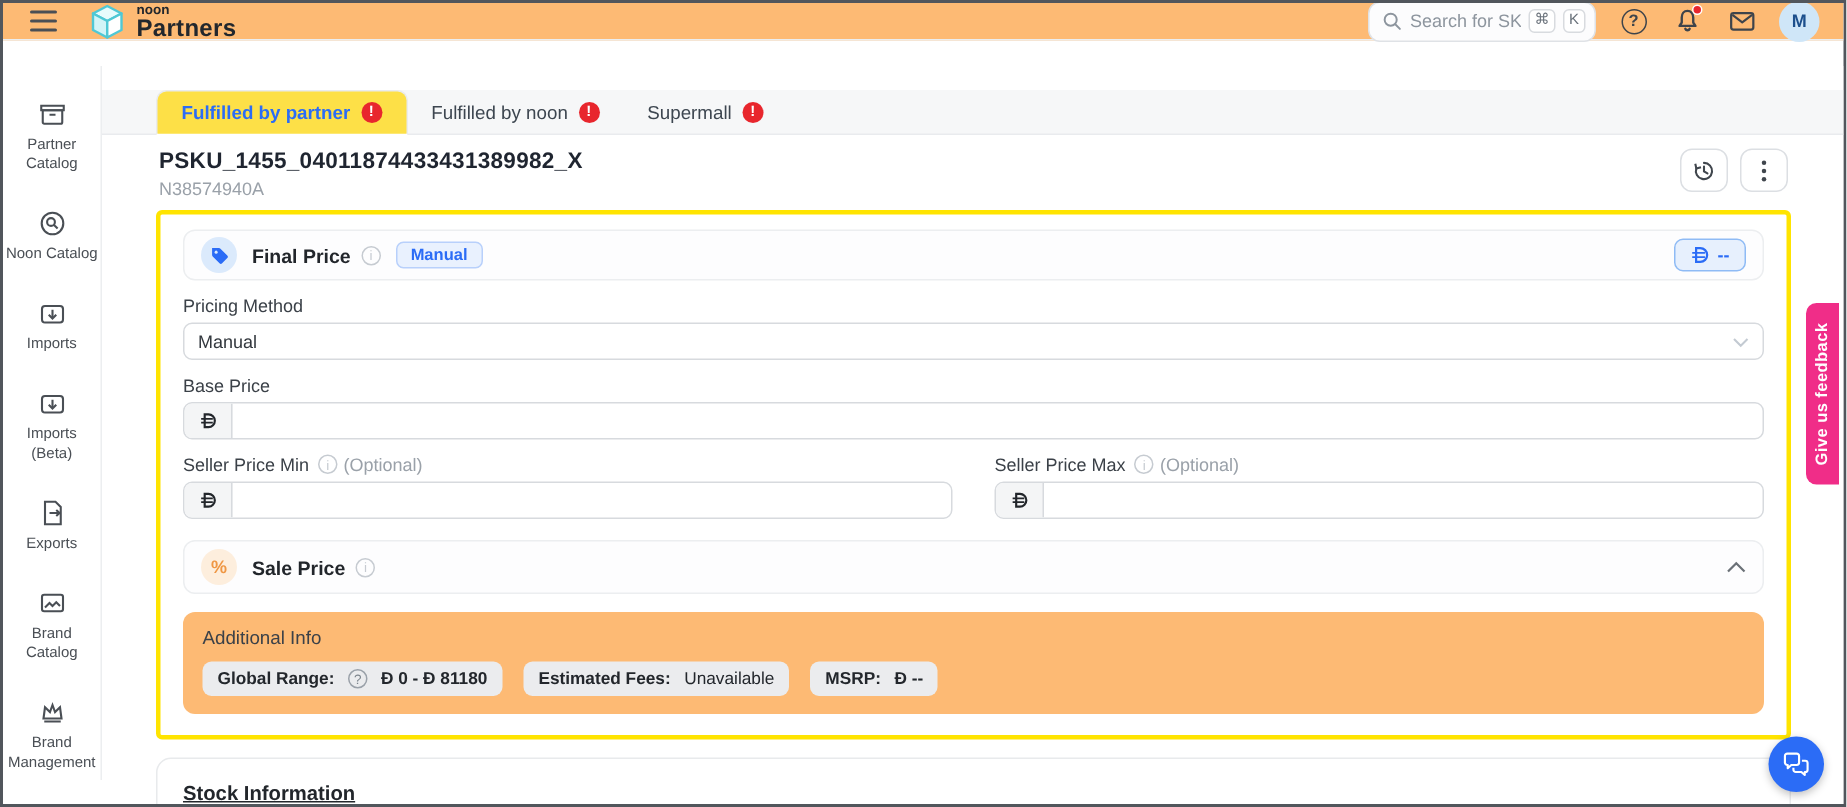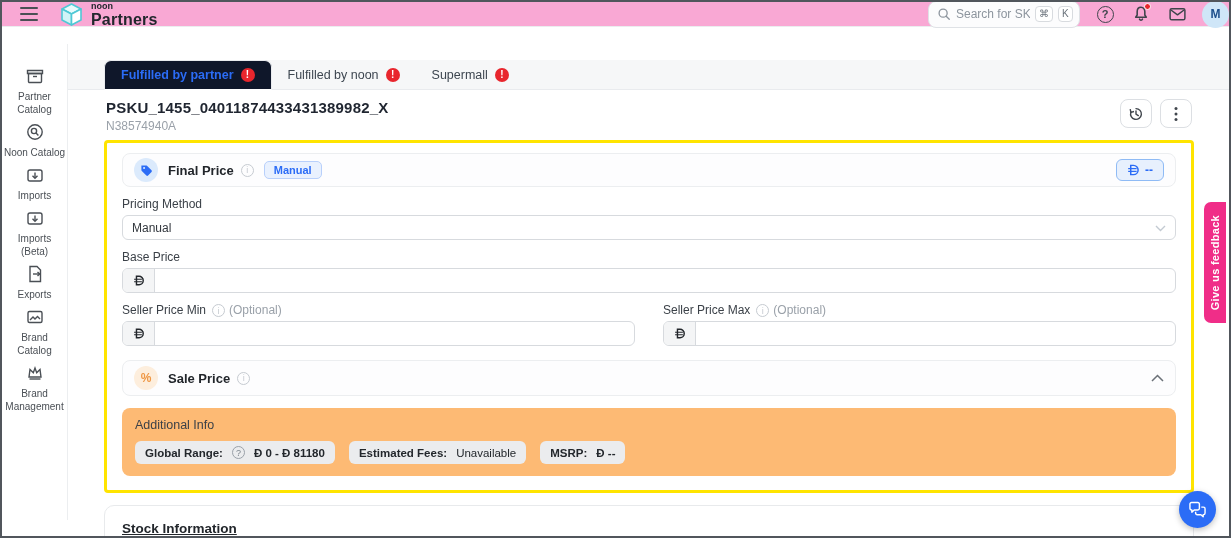--- a/index.html
+++ b/index.html
@@ -1,22 +1,22 @@
 <!DOCTYPE html>
 <html><head>
 <meta charset="utf-8">
 <style>
   * { margin:0; padding:0; box-sizing:border-box; }
   body { font-family:"Liberation Sans", sans-serif; background:#fff; }
   .screen { width:1231px; height:538px; border:2px solid #51565c; position:relative;
             overflow:hidden; background:#fff; font-size:12px; color:#23272c; }
 
   
-  .topbar { height:25px; display:flex; align-items:center; padding:0 0 0 18px;
-            border-bottom:1px solid #ebedef; background:#f9a8d4; }
+  .topbar { height:25px; display:flex; align-items:center; padding:0 16px 0 18px;
+            border-bottom:1px solid #ebedef; background:#fdba74; }
   .hamburger { width:18px; display:flex; flex-direction:column; gap:4px; cursor:pointer; margin-right:20px; }
   .hamburger span { height:2px; background:#4a4f55; border-radius:1px; }
   .logo { display:flex; align-items:flex-end; gap:6px; cursor:pointer; }
   .logo-text { line-height:1; }
   .logo-text .ltop { display:block; font-size:9px; font-weight:bold; color:#22272d; margin-bottom:1px; }
   .logo-text .lbot { display:block; font-size:16px; font-weight:bold; color:#22272d; letter-spacing:.2px; }
   .topbar-right { margin-left:auto; display:flex; align-items:center; gap:14px; }
   .search { display:flex; align-items:center; gap:5px; width:152px; height:27px;
             border:1px solid #dfe2e6; border-radius:8px; background:#fcfcfd; padding:0 6px 0 8px; }
   .search input { border:none; outline:none; background:transparent; width:74px;
@@ -29,33 +29,33 @@
   .help-circle { width:17px; height:17px; border:1.5px solid #3e444b; border-radius:50%;
                  font-size:11px; font-weight:bold; display:flex; align-items:center; justify-content:center; }
   .bell-dot { position:absolute; top:0; right:1px; width:7px; height:7px; background:#e8262d;
               border-radius:50%; border:1.5px solid #fff; }
   .avatar { width:27px; height:27px; border-radius:50%; background:#cfe6f8; color:#1c4f8c;
             font-weight:bold; font-size:12px; display:flex; align-items:center; justify-content:center; cursor:pointer; }
 
   
   .sidebar { position:absolute; left:0; top:42px; bottom:16px; width:66px; background:#fff;
              border-right:1px solid #eceef0; display:flex; flex-direction:column;
-             align-items:center; padding-top:22px; gap:6px; }
+             align-items:center; padding-top:22px; gap:23px; }
   .side-item { display:flex; flex-direction:column; align-items:center; gap:4px; cursor:pointer; width:62px; }
   .side-item svg { stroke:#4a4f55; }
   .side-label { font-size:10px; color:#4a4f55; text-align:center; line-height:1.3; }
 
   
   .main { position:absolute; left:66px; top:42px; right:0; bottom:0; padding:0 35px 0 36px;
           overflow:hidden; background:#fff; }
   .tabbar { margin:16px -35px 0 -36px; padding:0 35px 0 36px; background:#f6f7f8;
             border-bottom:1px solid #e9ebee; display:flex; height:30px; }
   .tab { display:flex; align-items:center; gap:7px; padding:0 16px; font-size:12.5px;
          color:#3d4650; cursor:pointer; }
-  .tab.active { background:#0f172a; border:1px solid #e9ebee; border-bottom:1px solid #fff;
+  .tab.active { background:#fde047; border:1px solid #e9ebee; border-bottom:1px solid #fff;
                 margin-bottom:-1px; border-radius:7px 7px 0 0; color:#2b6cf6; font-weight:bold; }
   .badge { width:14px; height:14px; background:#e8262d; color:#fff; border-radius:50%;
            font-size:10px; font-weight:bold; display:flex; align-items:center; justify-content:center; line-height:1; }
 
   .page-head { display:flex; justify-content:space-between; align-items:flex-start; padding:9px 2px 7px; }
   .page-title { font-size:15px; font-weight:bold; color:#1f2530; letter-spacing:.2px; }
   .page-sub { font-size:12px; color:#9aa1a9; margin-top:3px; }
   .head-actions { display:flex; gap:8px; align-items:center; }
   .btn-primary { background:#2b6cf6; color:#fff; border:none; border-radius:8px; font-weight:bold;
                  font-size:12.5px; padding:7px 14px; cursor:pointer; font-family:inherit; }
@@ -72,21 +72,21 @@
   .bubble-orange { background:#fdeedd; color:#ef9744; font-weight:bold; font-size:12px; }
   .sec-title { font-size:13px; font-weight:bold; color:#22262b; margin-left:10px; }
   .info-i { width:13px; height:13px; border:1.2px solid #c6cbd1; border-radius:50%; color:#c6cbd1;
             font-size:9px; display:inline-flex; align-items:center; justify-content:center;
             font-style:normal; margin-left:7px; flex:none; }
   .chip-manual { margin-left:10px; font-size:11px; font-weight:bold; color:#2b6cf6; background:#e9f1fe;
                  border:1px solid #b8d0fb; border-radius:5px; padding:2px 9px; cursor:default; }
   .currency-btn { margin-left:auto; display:flex; align-items:center; gap:5px; color:#2b6cf6;
                   background:#e7f0fd; border:1px solid #8fbbf5; border-radius:6px; padding:3px 10px;
                   font-weight:bold; font-size:12px; cursor:pointer; }
-  .field-label { display:flex; align-items:flex-end; gap:4px; font-size:12px; color:#3b4148;
+  .field-label { display:flex; align-items:flex-start; gap:4px; font-size:12px; color:#3b4148;
                  margin:10px 0 4px; line-height:14px; }
   .opt { color:#9aa1a9; }
   .select { height:25px; border:1px solid #d7dade; border-radius:6px; background:#fff;
             display:flex; align-items:center; padding:0 9px; color:#33383e; cursor:pointer; }
   .select .chev { margin-left:auto; color:#c3cad2; }
   .input-group { height:25px; border:1px solid #d7dade; border-radius:6px; background:#fff;
                  display:flex; align-items:stretch; overflow:hidden; }
   .prefix { width:32px; background:#f4f5f6; border-right:1px solid #d7dade; display:flex;
             align-items:center; justify-content:center; color:#22262b; flex:none; }
   .input-group input { border:none; outline:none; flex:1; padding:0 8px; font-size:12px;

